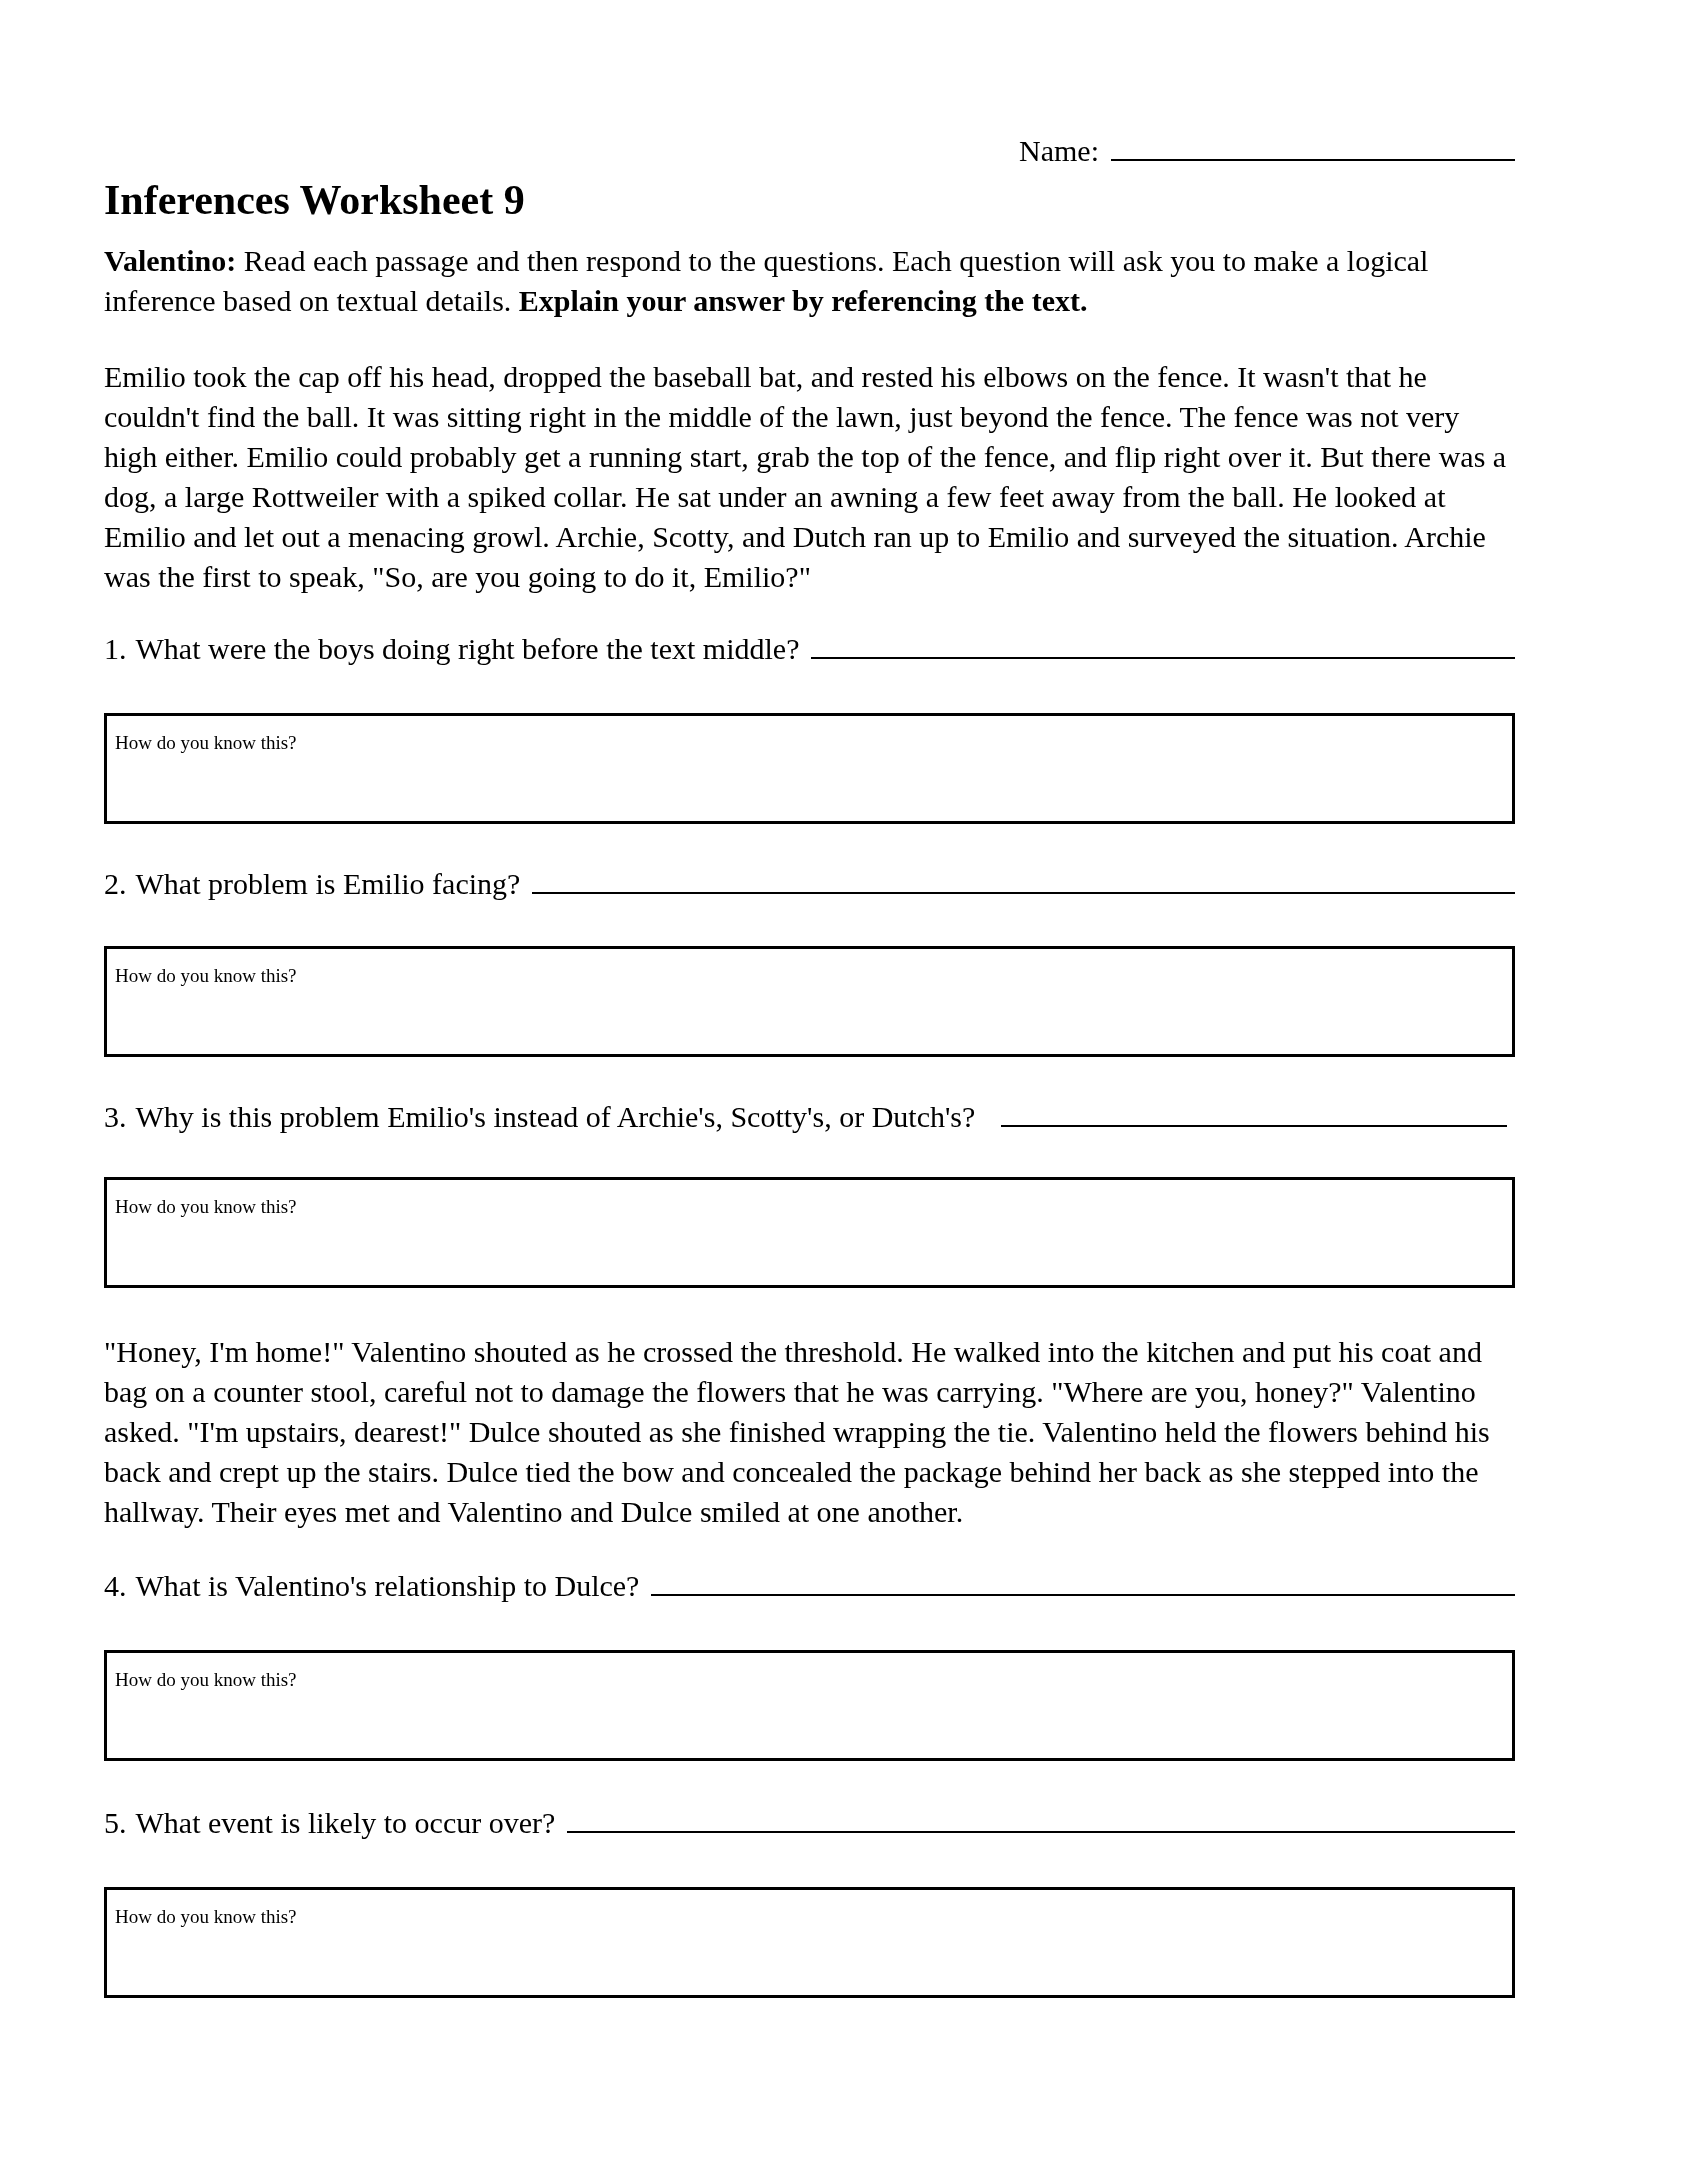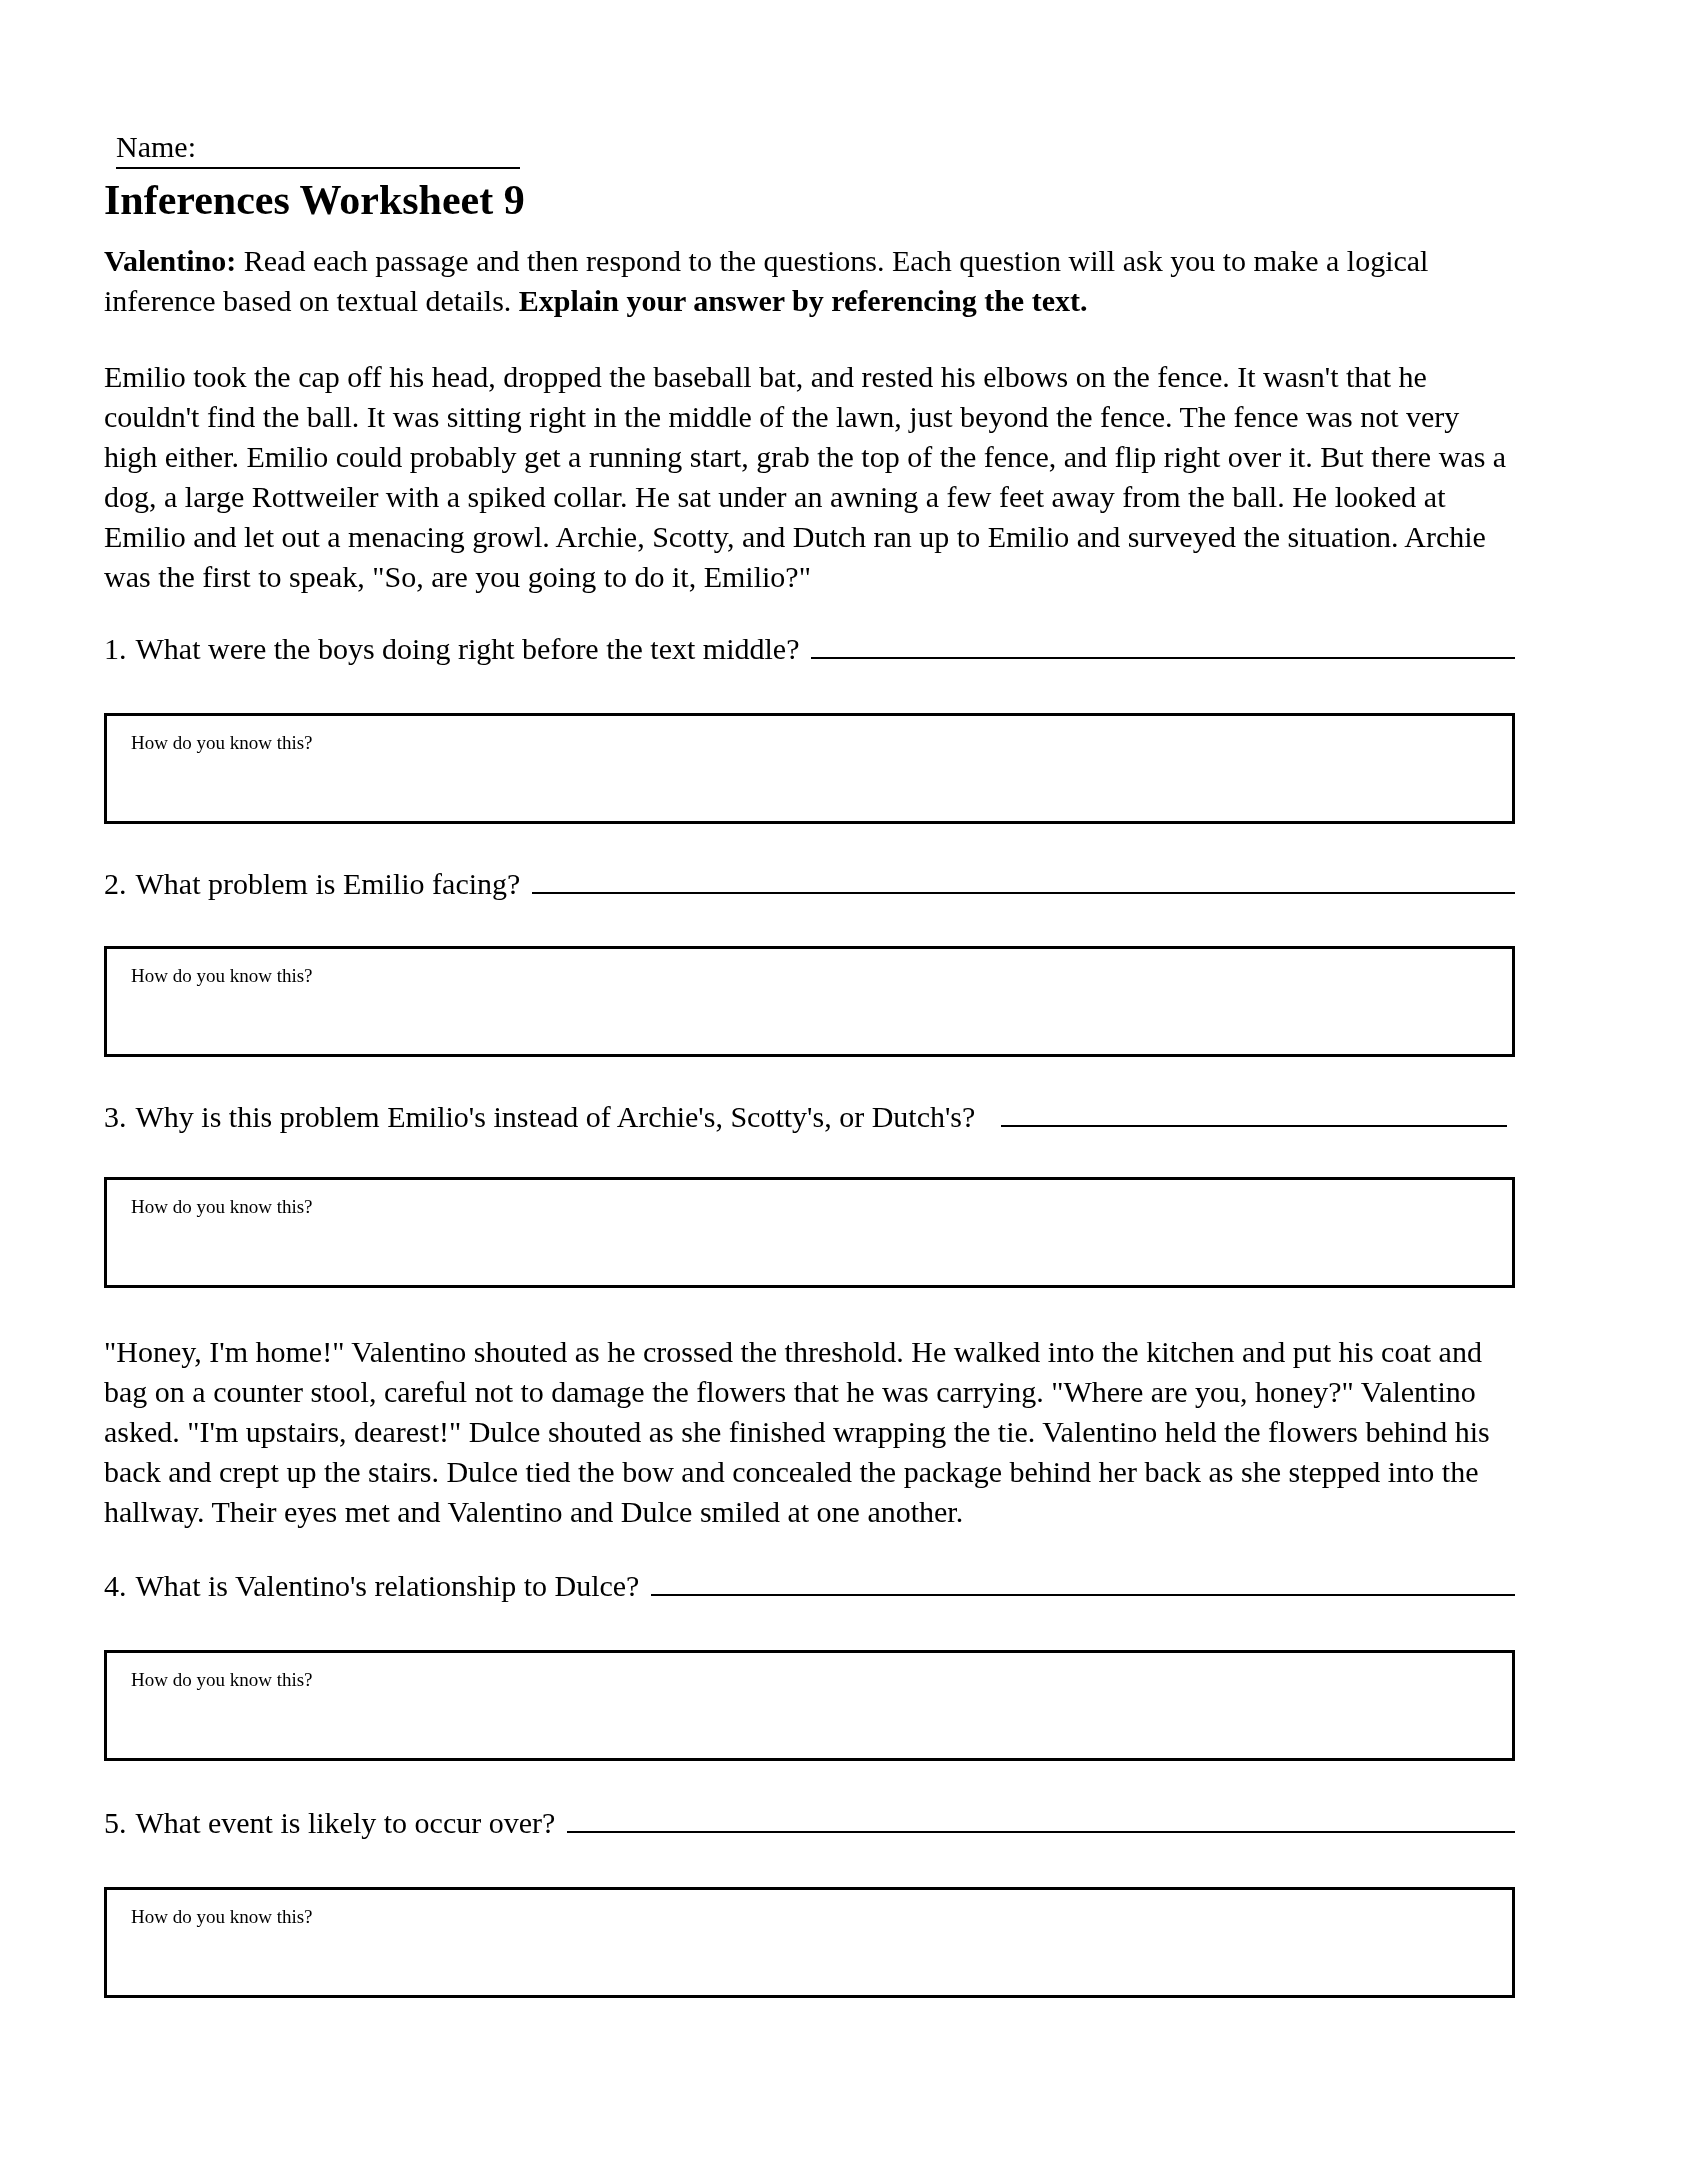--- a/index.html
+++ b/index.html
@@ -18,21 +18,20 @@
     line-height: 40px;
     box-sizing: border-box;
     padding: 127px 168px 0 104px;
     overflow: hidden;
   }
   .name-row {
     display: flex;
     justify-content: flex-end;
     align-items: baseline;
     height: 42px;
-    flex-direction: column;
   }
   .name-label {
     white-space: nowrap;
   }
   .name-line {
     width: 404px;
     border-bottom: 2px solid #000000;
     height: 32px;
     margin-left: 12px;
   }
@@ -71,21 +70,21 @@
     border-bottom: 2px solid #000000;
     height: 30px;
     margin-left: 12px;
     min-width: 59px;
   }
   .q3 .answer-line { margin-left: 26px; margin-right: 8px; }
   .answer-box {
     border: 3px solid #000000;
     height: 111px;
     box-sizing: border-box;
-    padding: 3px 24px;
+    padding: 3px 8px;
   }
   .box-1 { margin-top: 44px; }
   .box-2 { margin-top: 42px; }
   .box-3 { margin-top: 40px; }
   .box-4 { margin-top: 44px; }
   .box-5 { margin-top: 44px; }
   .answer-box-label {
     font-size: 19px;
     line-height: 24px;
   }

